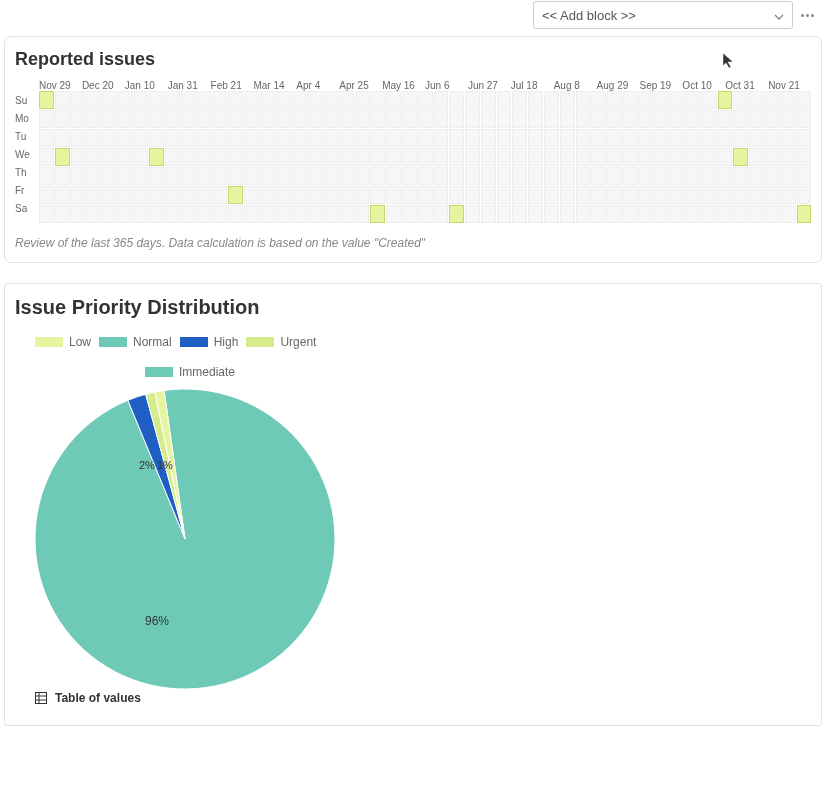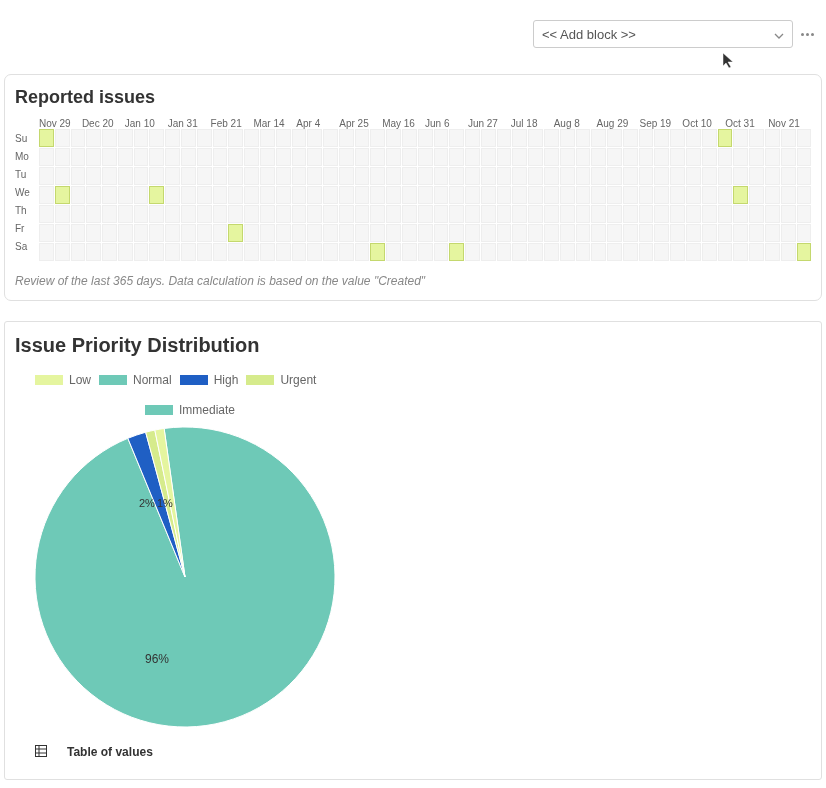--- a/index.html
+++ b/index.html
@@ -1,17 +1,17 @@
 <!DOCTYPE html>
 <html><head>
   <meta charset="utf-8">
   <style>
     * { box-sizing: border-box; margin: 0; padding: 0; }
     body { font-family: -apple-system, BlinkMacSystemFont, "Segoe UI", Arial, sans-serif; background: #fff; color: #333; width: 826px; }
-    .top-bar { display: flex; justify-content: flex-end; align-items: center; padding: 20px 12px; gap: 8px; }
+    .top-bar { display: flex; justify-content: flex-end; align-items: center; padding: 1px 12px; gap: 8px; }
     .add-block-select { width: 260px; height: 28px; border: 1px solid #ccc; border-radius: 3px; background: #fff; display: flex; align-items: center; justify-content: space-between; padding: 0 8px; font-size: 13px; color: #555; cursor: pointer; }
     .dots-icon { color: #888; cursor: pointer; display:flex; gap:2px; }
     .dots-icon span { width:3px; height:3px; border-radius:50%; background:#888; display:inline-block; }
     .panel { border: 1px solid #e0e0e0; border-radius: 7px; margin: 6px 4px 20px 4px; padding: 12px 10px; }
     .panel h2 { font-size: 18px; font-weight: bold; margin-bottom: 10px; color: #333; }
     .heatmap-header { display: flex; font-size: 10px; color: #666; padding-left: 24px; }
     .heatmap-header div { flex: 1; text-align: left; white-space: nowrap; }
     .heatmap-body { display: flex; }
     .day-labels { display: flex; flex-direction: column; font-size: 10px; color: #666; width: 24px; }
     .day-labels div { height: 18px; display: flex; align-items: center; }
@@ -19,21 +19,21 @@
     .heatmap-row { display: flex; height: 18px; gap: 1px; margin-bottom: 1px; }
     .heatmap-cell { flex: 1; background: #f6f6f6; border: 1px solid #eee; }
     .heatmap-cell.active { background: #e5f59f; border: 1px solid #c4d86e; }
     .heatmap-footer { font-size: 12px; color: #888; margin-top: 12px; font-style: italic; }
     .legend { display: flex; flex-wrap: wrap; gap: 8px; padding: 6px 0 10px 30px; font-size: 12px; color: #666; align-items: center; }
     .legend-item { display: flex; align-items: center; gap: 6px; }
     .legend-swatch { width: 28px; height: 10px; }
     .pie-wrap { display: flex; justify-content: flex-start; padding-left: 30px; }
     .pie-labels { position: relative; }
     .pie-label-main { position: absolute; font-size: 12px; color: #333; }
-    .table-values { display: flex; align-items: flex-start; gap: 20px; font-size: 12px; font-weight: bold; color: #333; margin-top: 18px; padding-left: 30px; cursor: pointer; }
+    .table-values { display: flex; align-items: center; gap: 8px; font-size: 12px; font-weight: bold; color: #333; margin-top: 2px; padding-left: 30px; cursor: pointer; }
     .cursor-pointer { position: absolute; top: 52px; left: 722px; pointer-events: none; }
     .panel2 { border: 1px solid #e0e0e0; border-radius: 3px; margin: 6px 4px 0 4px; padding: 12px 10px 20px 0; }
     .panel2 h2 { font-size: 20px; font-weight: bold; margin: 0 0 10px 10px; color: #333; }
   </style>
 </head>
 <body>
 
 <div class="top-bar">
   <div class="add-block-select">
     <span>&lt;&lt; Add block &gt;&gt;</span>

